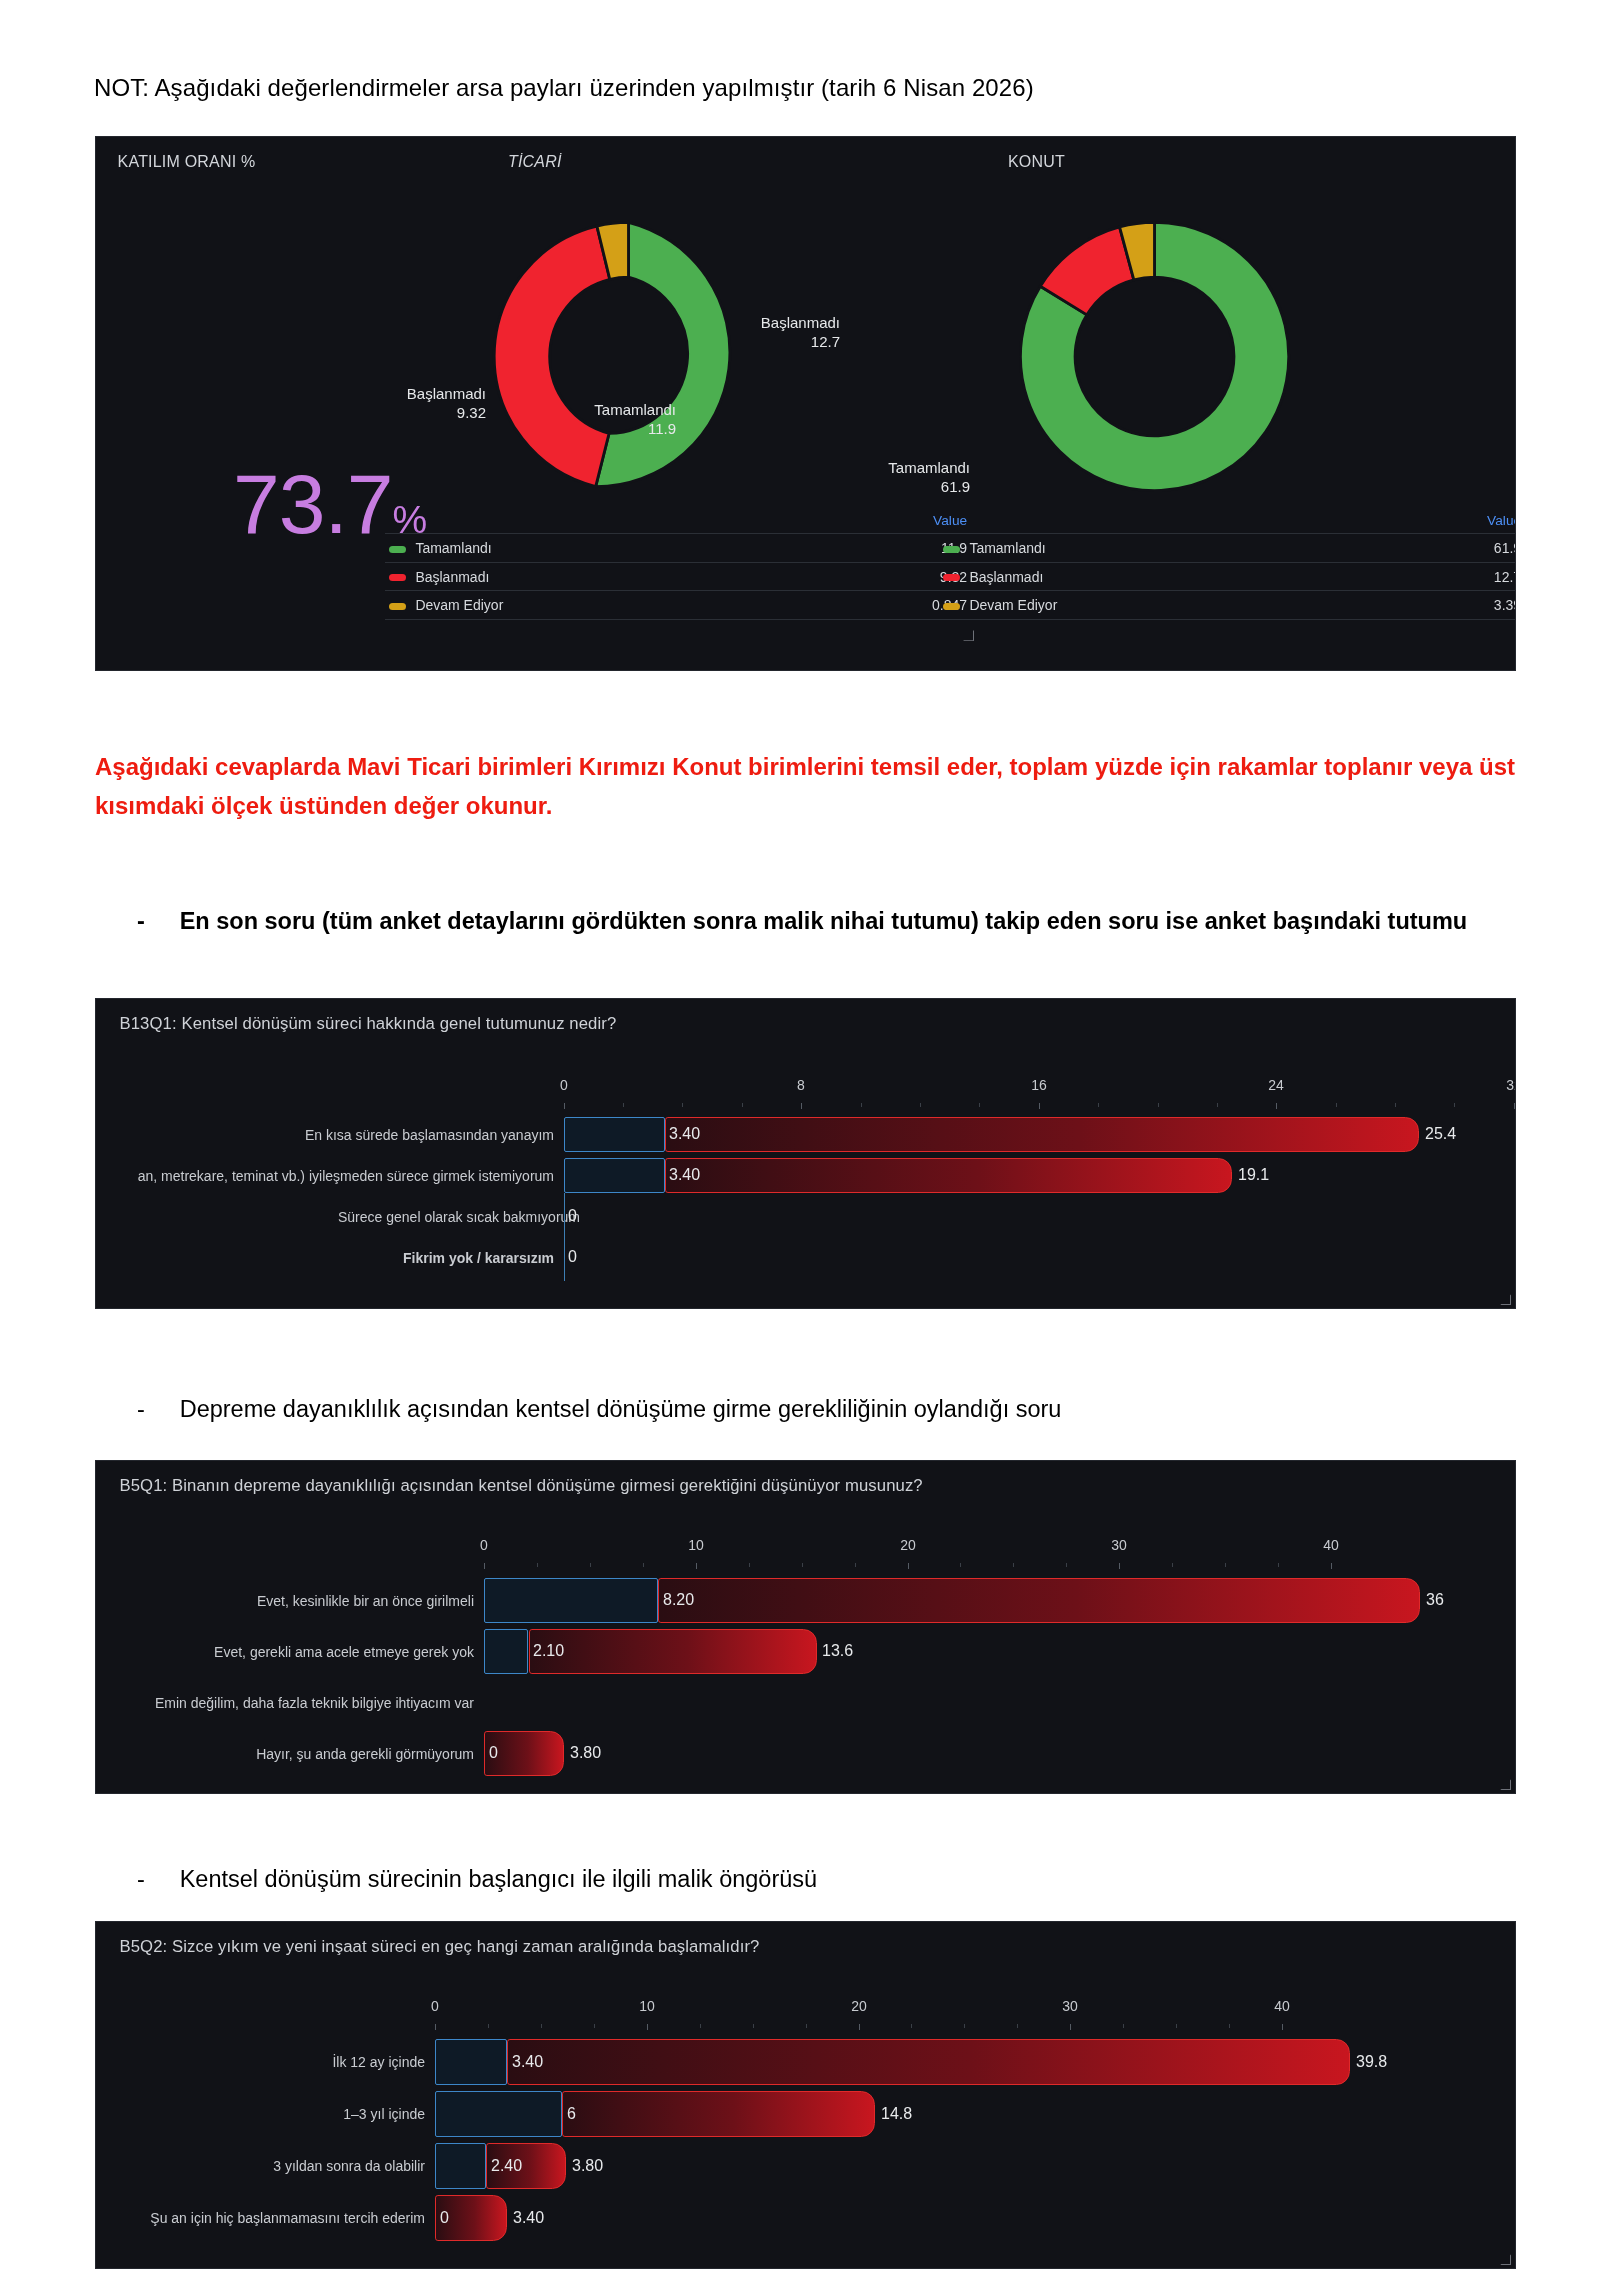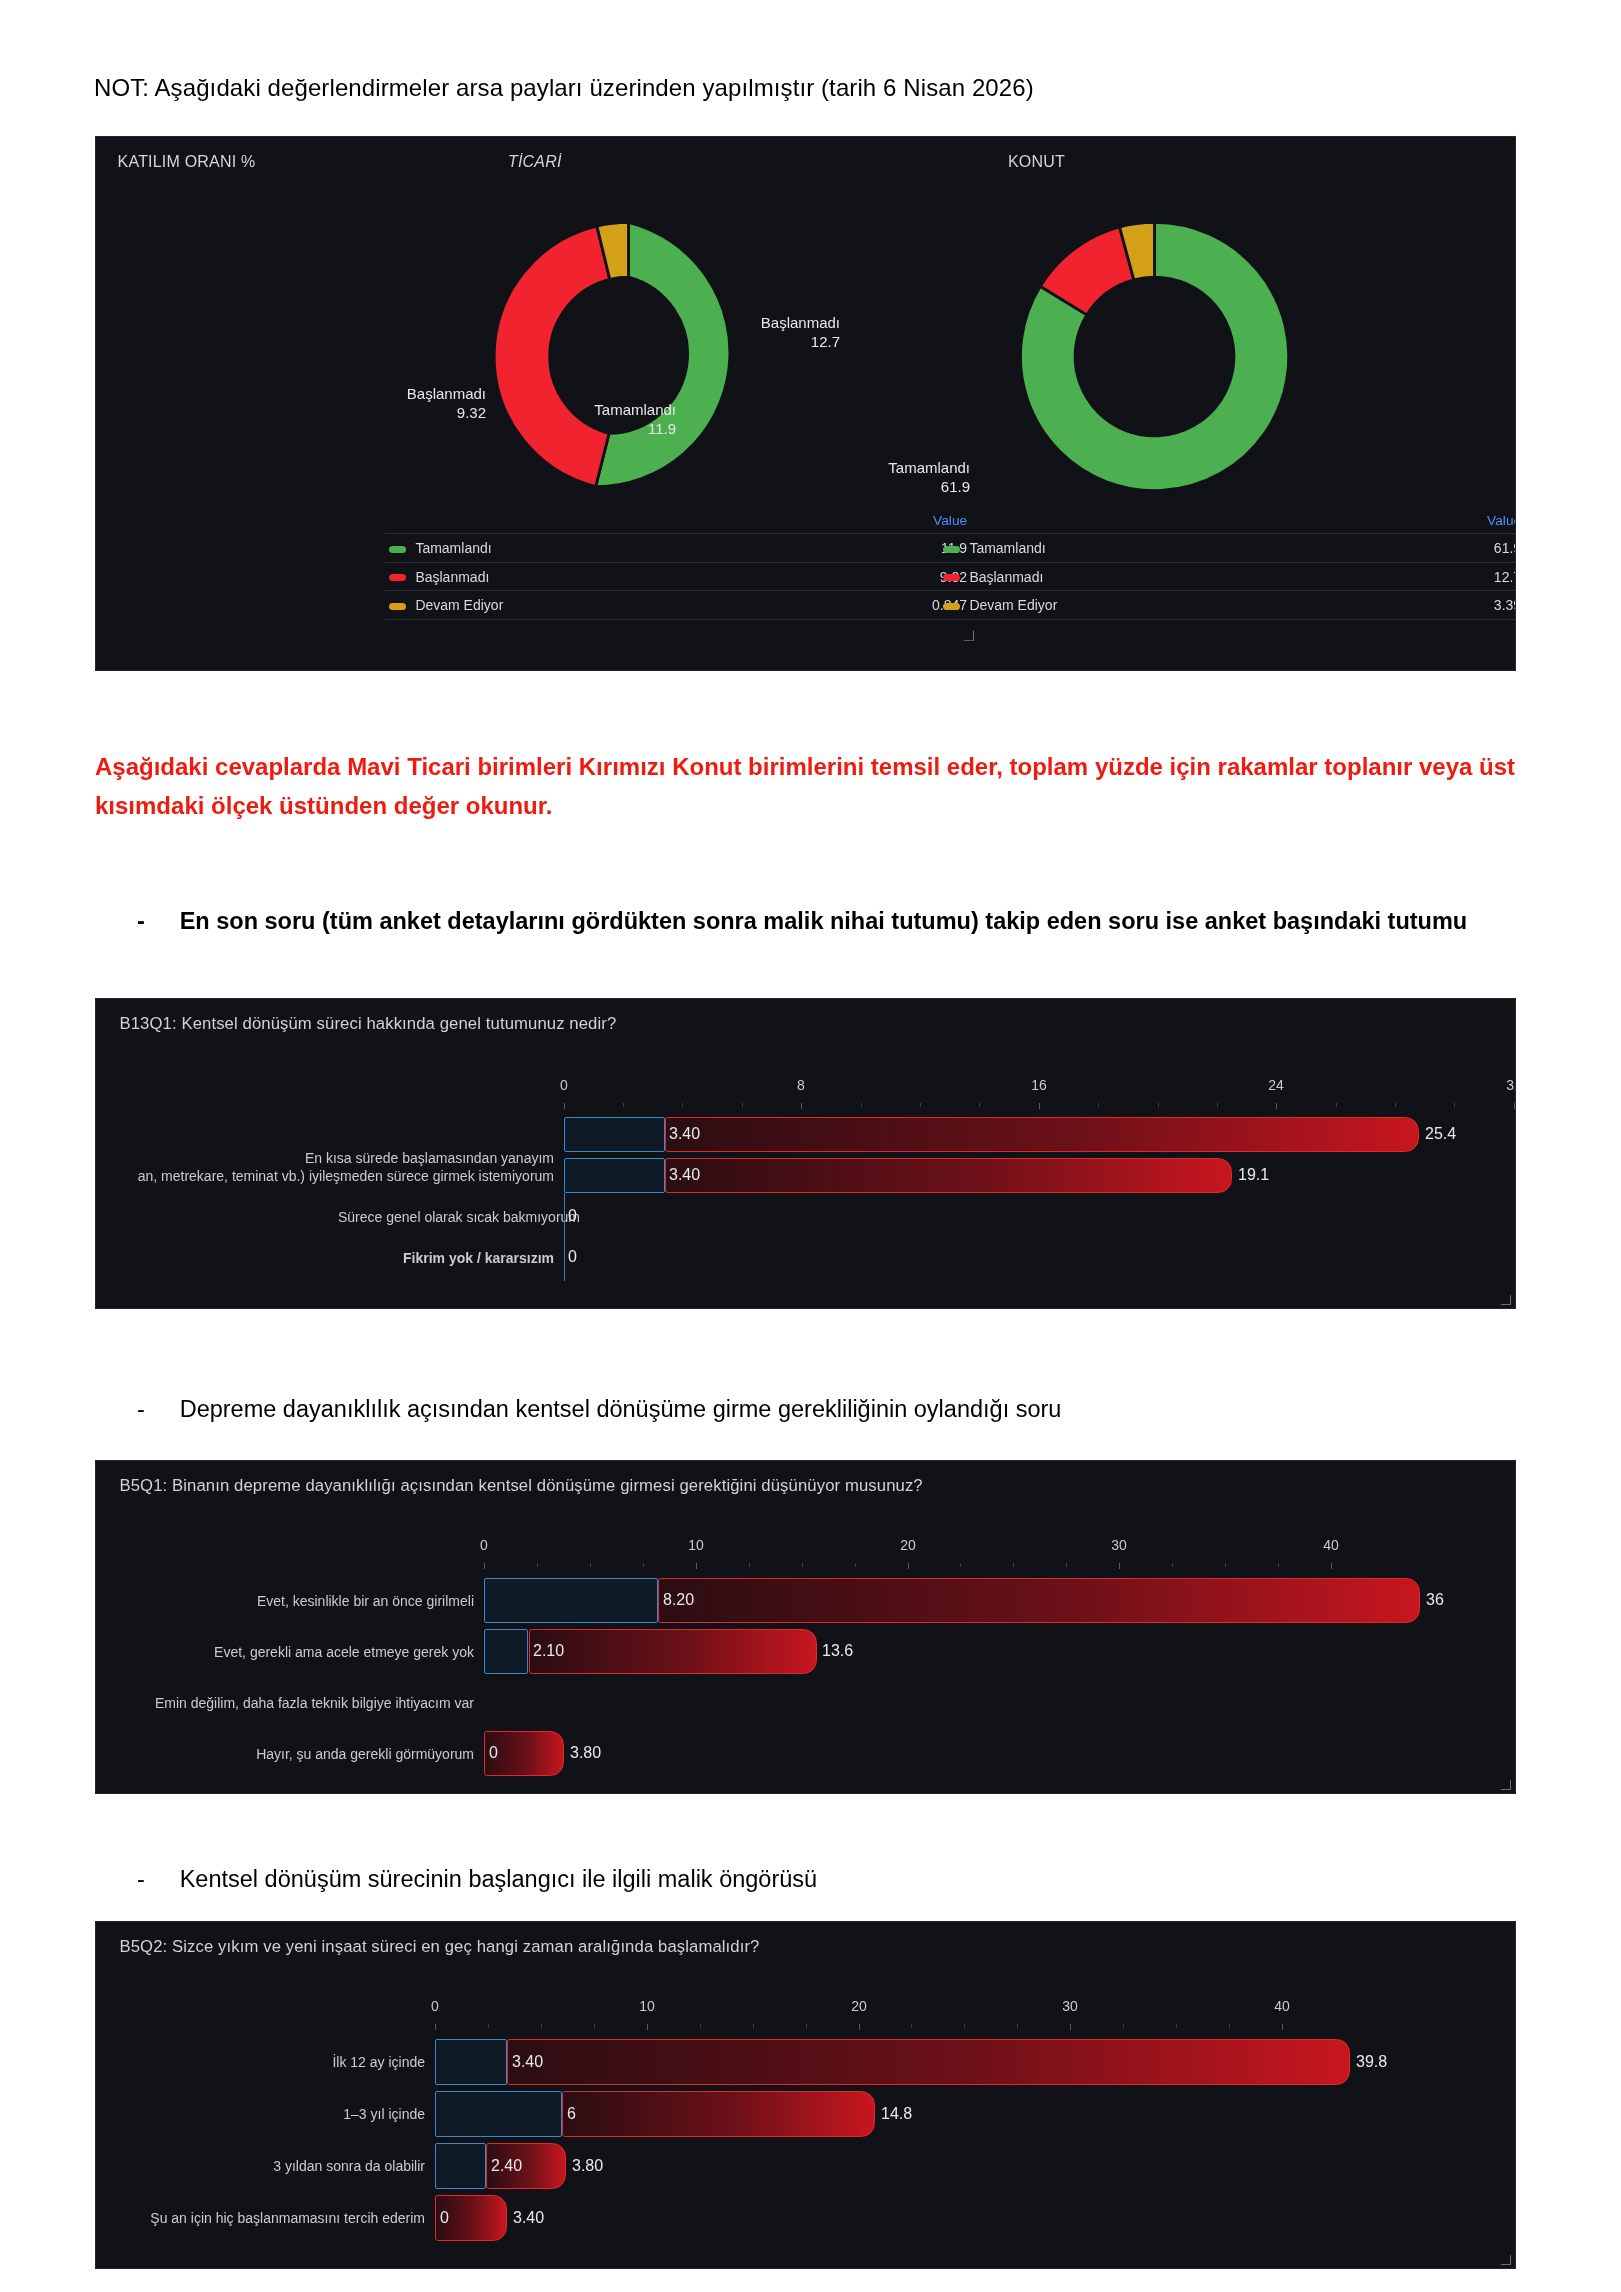--- a/index.html
+++ b/index.html
@@ -278,20 +278,23 @@
 <div class="page">
 
   <div class="note-line">NOT: Aşağıdaki değerlendirmeler arsa payları üzerinden yapılmıştır (tarih 6 Nisan 2026)</div>
 
   <div class="panel" id="donut-panel">
 
     <div class="dp-title" id="t-katilim">KATILIM ORANI %</div>
     <div class="dp-title" id="t-ticari">TİCARİ</div>
     <div class="dp-title" id="t-konut">KONUT</div>
 
+    <div class="big-pct">
+      <span>73.7</span><span class="unit">%</span>
+    </div>
 
     <div class="donut-wrap" id="donut-ticari">
       <svg class="donut-svg" viewBox="0 0 200 200">
 
         <g transform="translate(100,100)">
           <path d="M 0 -76 A 76 76 0 0 1 -18.6 73.7 L -11.0 43.5 A 45 45 0 0 0 0 -45 Z" fill="#4caf50" stroke="#111217" stroke-width="1.6"></path>
           <path d="M -18.6 73.7 A 76 76 0 0 1 -17.9 -73.9 L -10.6 -43.7 A 45 45 0 0 0 -11.0 43.5 Z" fill="#f0232f" stroke="#111217" stroke-width="1.6"></path>
           <path d="M -17.9 -73.9 A 76 76 0 0 1 0 -76 L 0 -45 A 45 45 0 0 0 -10.6 -43.7 Z" fill="#d4a017" stroke="#111217" stroke-width="1.6"></path>
         </g>
       </svg>
@@ -422,21 +425,21 @@
             <i style="left: 1121px;"></i>
             <i class="major" style="left: 1180px;"></i>
             <i style="left: 1240px;"></i>
             <i style="left: 1299px;"></i>
             <i style="left: 1358px;"></i>
             <i class="major" style="left: 1418px;"></i>
           </div>
         </div>
         <div class="rows" style="top: 115px;">
           <div class="row" style="height: 41px;">
-            <div class="rlabel" style="right: 16px; left: 0px; width: 458px; top: 50%; transform: translateY(-50%); margin-top: 23px;">En kısa sürede başlamasından yanayım</div>
+            <div class="rlabel" style="right: 16px; left: 0px; width: 458px; top: 50%; transform: translateY(-50%);">En kısa sürede başlamasından yanayım</div>
             <div class="bars" style="inset: 2.9px 0px auto; height: 35px;">
               <div class="seg blue" style="left: 468px; width: 101px;"></div>
               <div class="seg red" style="left: 569px; width: 754px;"></div>
               <div class="vlabel" style="left: 573px;">3.40</div>
               <div class="vlabel" style="left: 1329px;">25.4</div>
             </div>
           </div>
           <div class="row" style="height: 41px;">
             <div class="rlabel" style="right: 0px; left: 0px; width: 458px; top: 50%; transform: translateY(-50%);">an, metrekare, teminat vb.) iyileşmeden sürece girmek istemiyorum</div>
             <div class="bars" style="inset: 2.9px 0px auto; height: 35px;">

